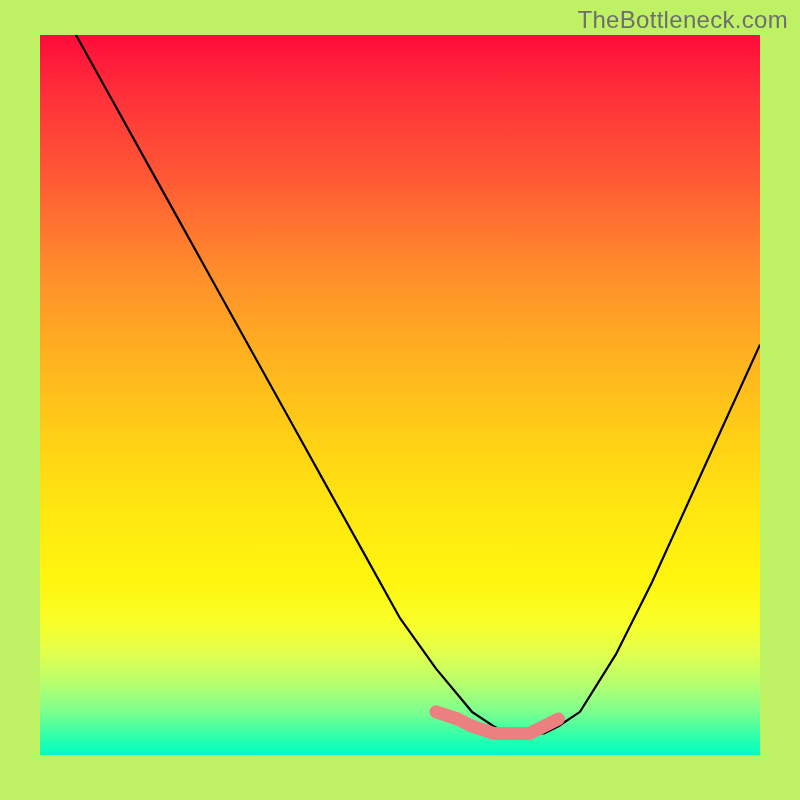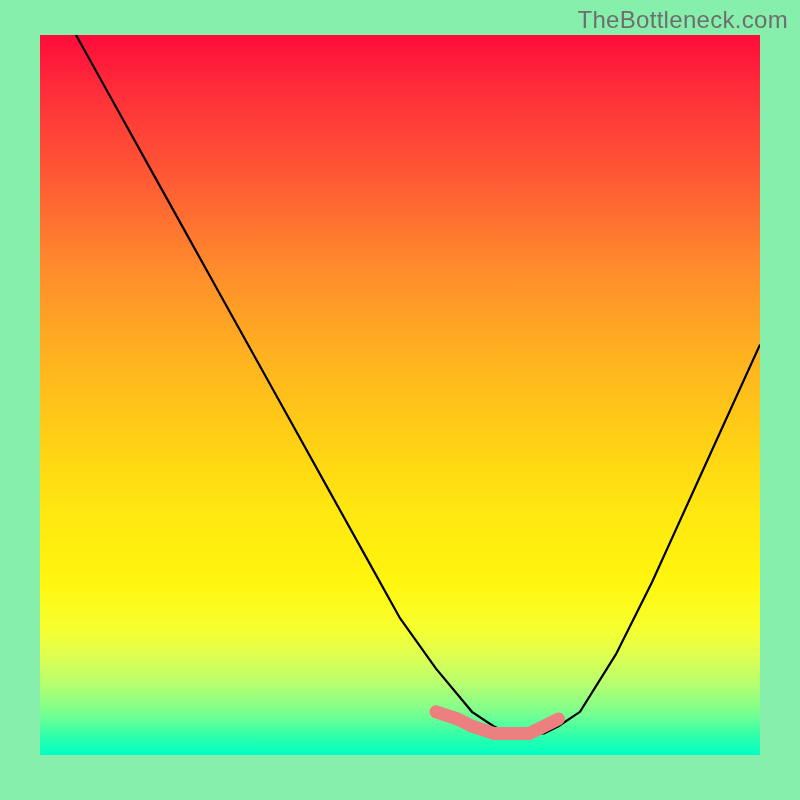--- a/index.html
+++ b/index.html
@@ -8,21 +8,21 @@
     width: 800px;
     height: 800px;
     background: #000;
     font-family: Arial, Helvetica, sans-serif;
     overflow: hidden;
   }
   .frame {
     position: relative;
     width: 800px;
     height: 800px;
-    background: #86efac;
+    background: #bef264;
   }
   .plot-area {
     position: absolute;
     left: 40px;
     top: 35px;
     width: 720px;
     height: 720px;
     overflow: hidden;
   }
   .gradient-bg {

